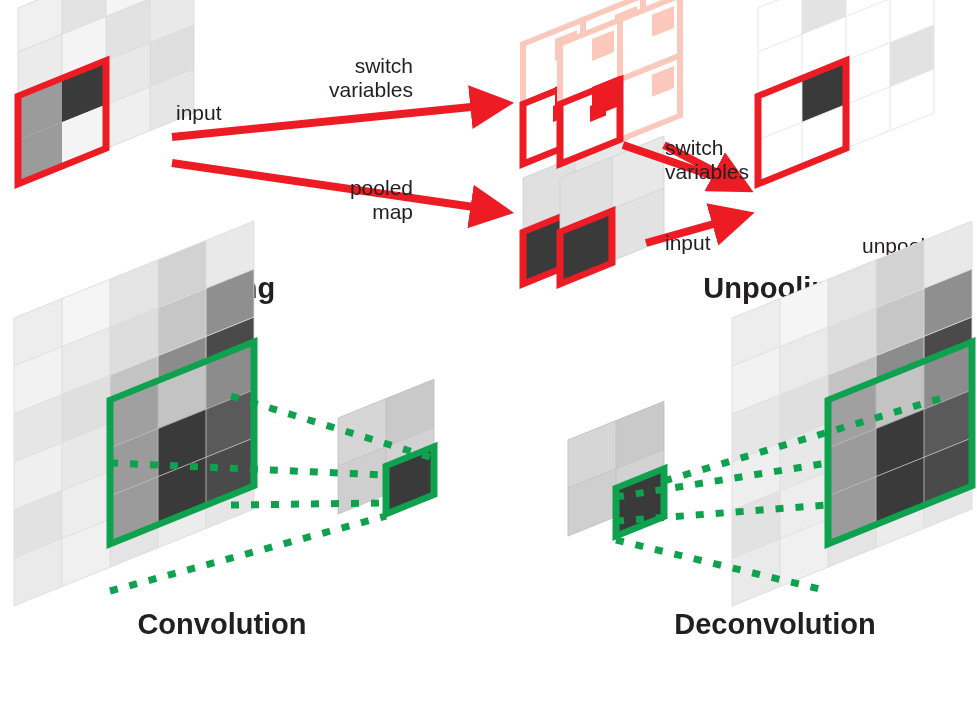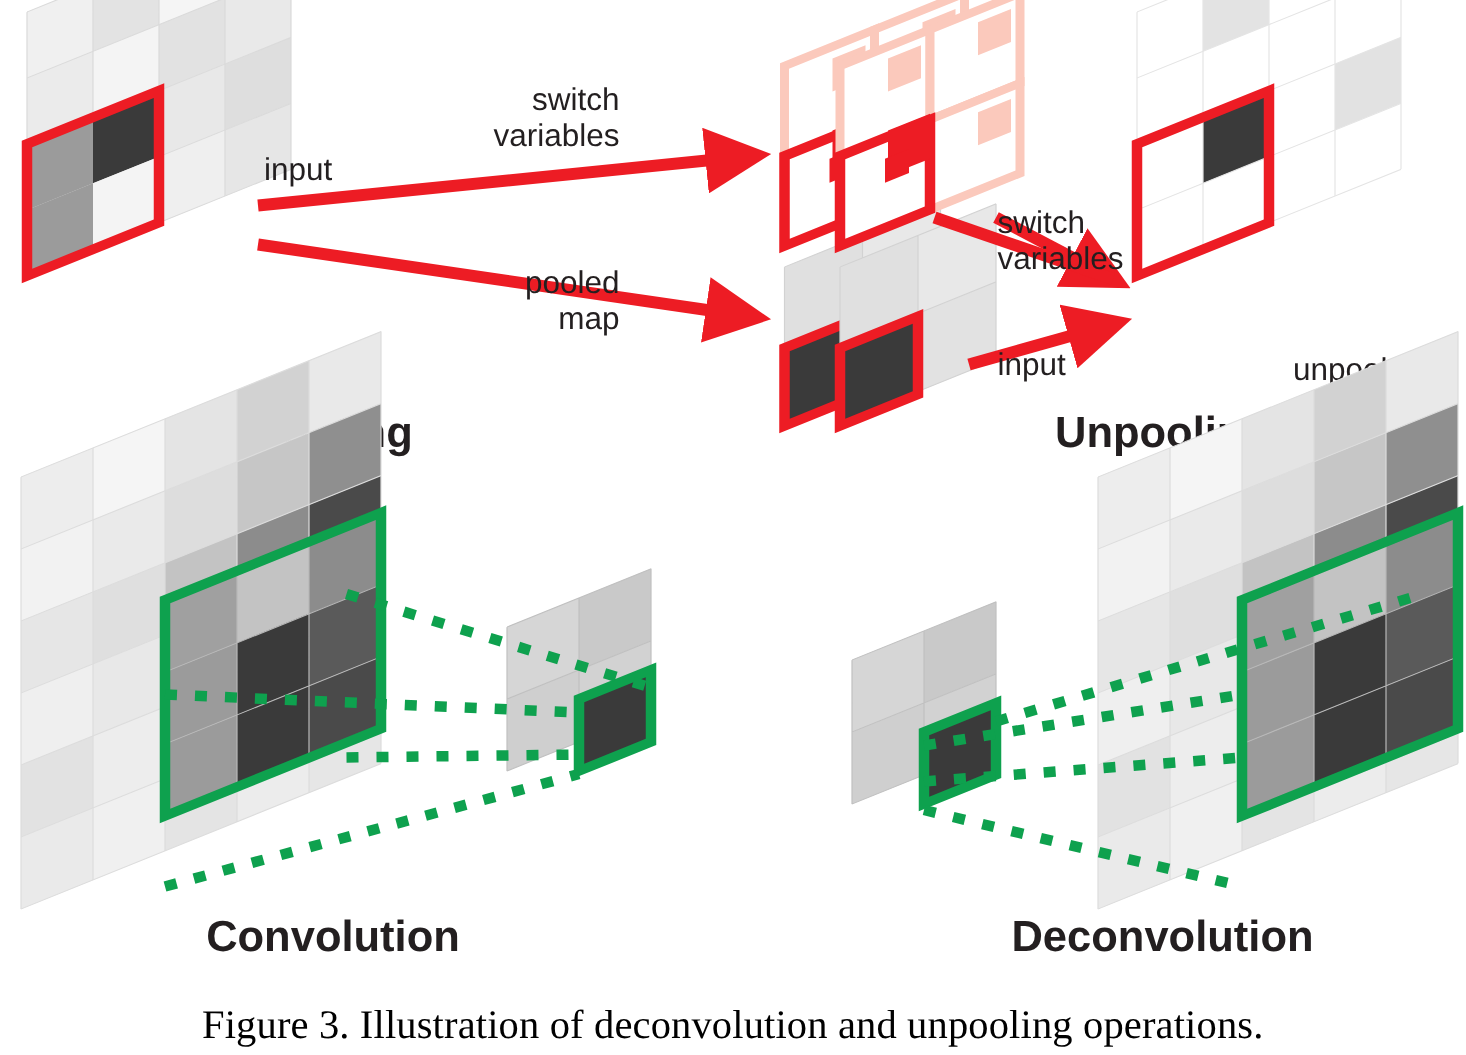--- a/index.html
+++ b/index.html
@@ -356,15 +356,14 @@
       <path d="M616,497 L828,463"></path>
       <path d="M616,521 L828,505"></path>
       <path d="M616,540 L828,591"></path>
     </g>
 
     <text class="panel-title" x="775" y="634" text-anchor="middle">Deconvolution</text>
   </g>
 
 </svg>
 
-<div class="caption">Figure 3. Illustration of deconvolution and unpooling operations.</div>
 
 </div>
 
 </body></html>

